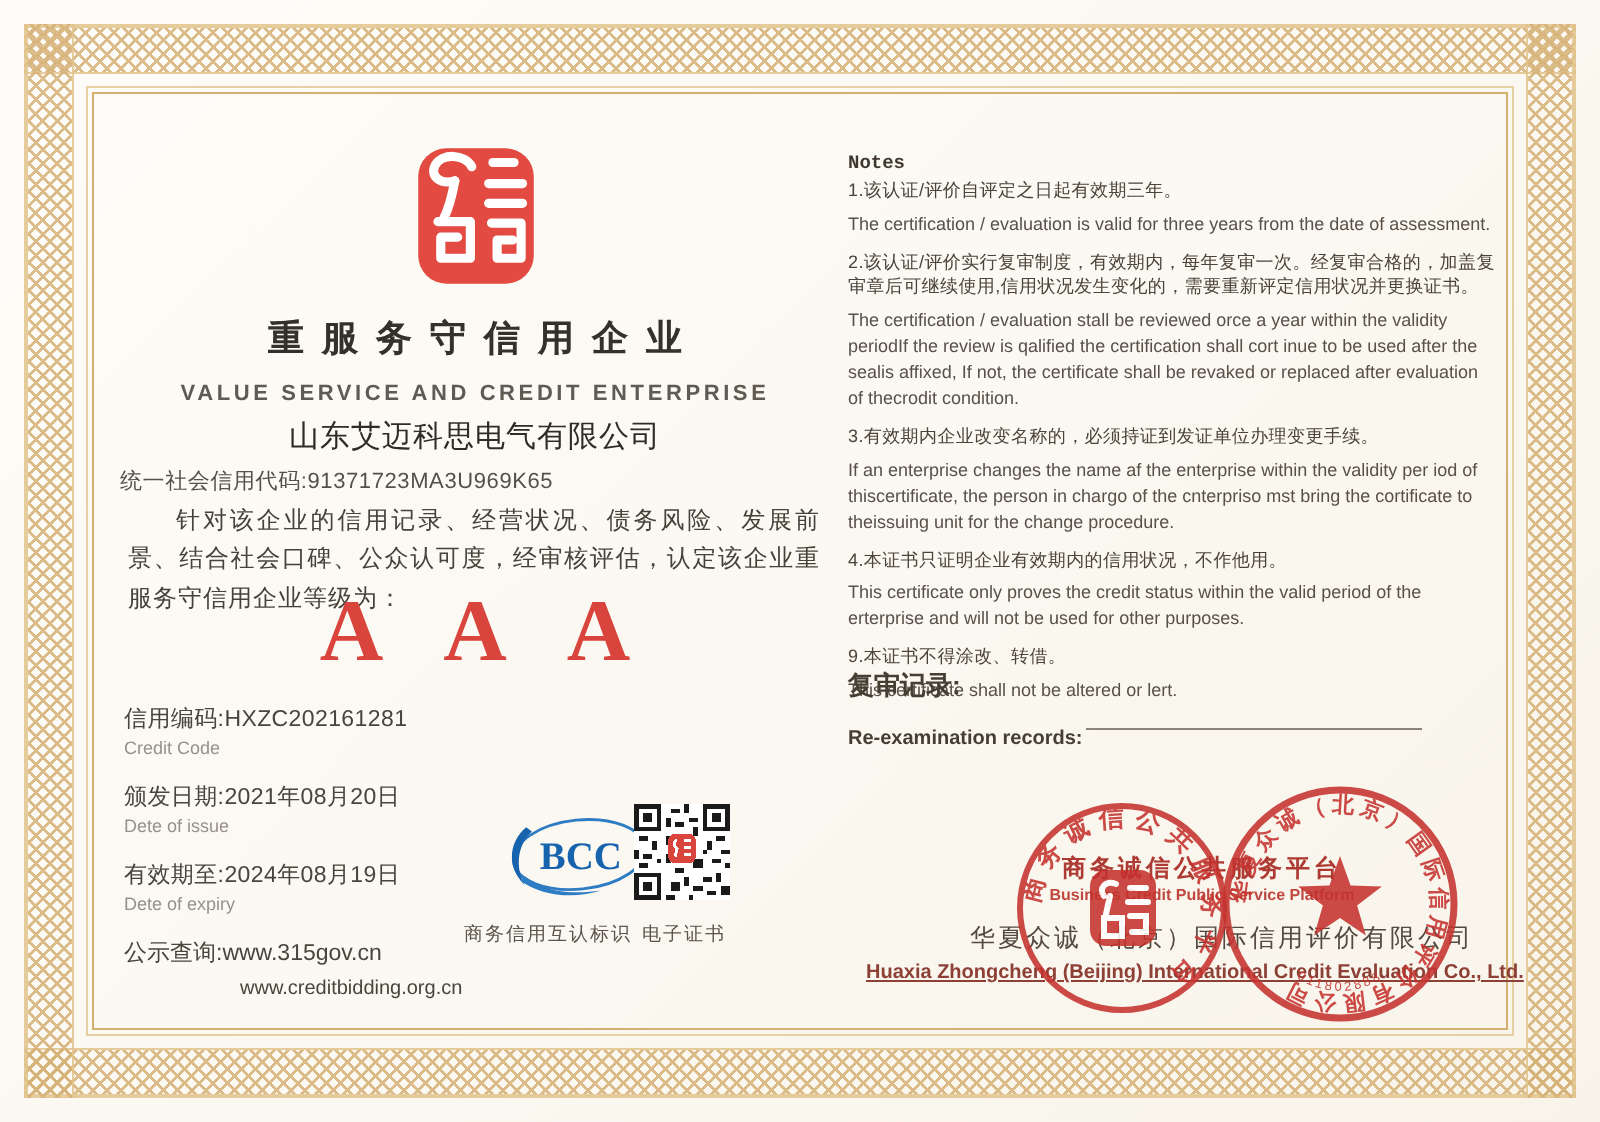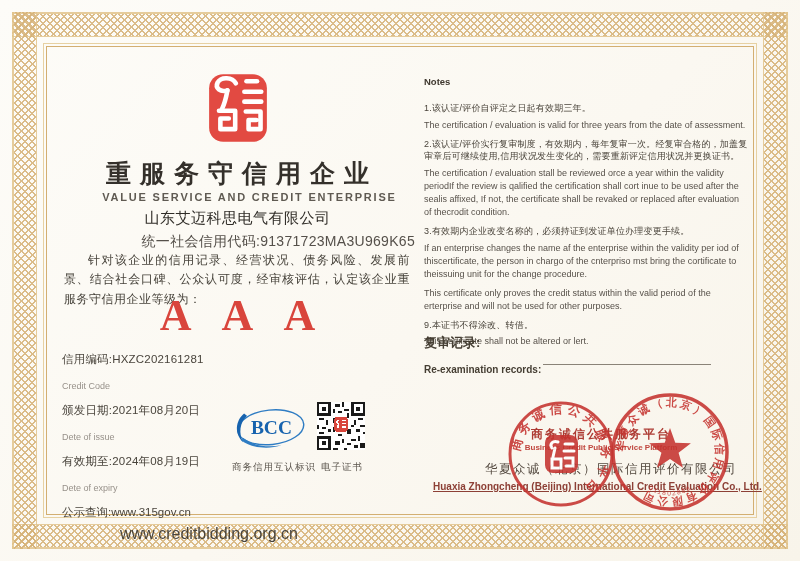--- a/index.html
+++ b/index.html
@@ -27,61 +27,61 @@
     border:1.5px solid #d3af72; outline:1px solid #e7d1a2; outline-offset:2px;
     pointer-events:none;
   }
 
   
   .left-col { position:absolute; left:60px; top:60px; width:355px; height:450px; }
   .logo-wrap { position:absolute; top:10px; left:50%; transform:translateX(-50%); width:62px; height:76px; }
   .cert-title {
     position:absolute; top:97px; left:0; width:100%;
     font-family:"Liberation Serif", serif;
-    font-size:25px; font-weight:bold; color:#34302b;
+    font-size:18px; font-weight:bold; color:#34302b;
     text-align:center; letter-spacing:9px; text-indent:9px; white-space:nowrap;
   }
   .cert-subtitle {
-    position:absolute; top:131px; left:12px; width:100%;
+    position:absolute; top:131px; left:0; width:100%;
     font-size:11px; color:#5f5a52; text-align:center; letter-spacing:1.8px; font-weight:bold;
   }
   .company {
     position:absolute; top:149px; left:0; width:100%;
     font-size:15px; font-weight:normal; color:#2f2c27; text-align:center; letter-spacing:.5px;
   }
   .uscc {
     position:absolute; top:173px; left:0; width:100%;
-    font-size:14px; color:#55504a; text-align:right; letter-spacing:.3px;
+    font-size:11px; color:#55504a; text-align:left; letter-spacing:.3px;
   }
   .statement {
     position:absolute; top:191px; left:4px; width:346px;
     font-size:12px; line-height:1.62; color:#46423a;
     text-align:justify; text-indent:2em; letter-spacing:.5px;
   }
   .rating {
     position:absolute; top:230px; left:0; width:100%;
     font-family:"Liberation Serif", serif; font-size:44px; font-weight:bold;
     color:#d9453c; text-align:center; letter-spacing:30px; text-indent:30px;
   }
   .meta { position:absolute; top:292px; left:2px; width:200px; }
   .field { margin-bottom:12px; }
   .field-label { font-size:11.5px; color:#49443c; letter-spacing:.2px; }
-  .field-caption { font-size:9px; color:#97918a; margin-top:14px; }
+  .field-caption { font-size:9px; color:#97918a; margin-top:2px; }
   .query-line1 { font-size:11.5px; color:#49443c; margin-top:2px; }
-  .query-line2 { font-size:16px; color:#49443c; margin-top:5px; margin-left:58px; }
-
-  .bcc-block { position:absolute; left:234px; top:406px; width:72px; height:44px; }
+  .query-line2 { font-size:10px; color:#49443c; margin-top:5px; margin-left:58px; }
+
+  .bcc-block { position:absolute; left:253px; top:406px; width:72px; height:44px; }
   .bcc-label { position:absolute; left:229px; top:461px; width:90px; font-size:9.5px; color:#5a544c; letter-spacing:1px; text-align:center;}
   .qr-block { position:absolute; left:317px; top:402px; width:48px; height:48px; }
   .qr-label { position:absolute; left:314px; top:461px; width:56px; font-size:9.5px; color:#5a544c; letter-spacing:1px; text-align:center;}
 
   
   .notes { position:absolute; left:424px; top:76px; width:324px; }
   .notes-header-zh { font-size:9.5px; font-weight:bold; color:#453e33; margin-bottom:7px; }
-  .notes-header-en { font-size:9.5px; font-weight:bold; color:#3f382f; margin-bottom:15px; }
+  .notes-header-en { font-size:9.5px; font-weight:bold; color:#3f382f; margin-bottom:2px;font-family:Liberation Mono, monospace; }
   .note-zh { font-size:9px; color:#4a443b; line-height:1.4; margin-bottom:4px; letter-spacing:.2px;}
   .note-en { font-size:9px; color:#57514a; line-height:1.45; margin-bottom:6px; }
   .review { position:absolute; left:424px; top:334px; width:324px; }
   .review-zh { font-size:13px; font-weight:bold; color:#453e33; }
   .review-en-row { display:flex; align-items:flex-start; margin-top:12px; }
   .review-en { font-size:10px; font-weight:bold; color:#453e33; white-space:nowrap; }
   .review-fill { flex:1; border-bottom:1px solid #8a8378; margin-left:2px; max-width:168px; }
 
   
   .seal-overlay { position:absolute; text-align:center; pointer-events:none; white-space:nowrap;}
@@ -210,20 +210,21 @@
 
   <div class="notes">
     <div class="notes-header-en">Notes</div>
 
     <p class="note-zh">1.该认证/评价自评定之日起有效期三年。</p>
     <p class="note-en">The certification / evaluation is valid for three years from the date of assessment.</p>
     <p class="note-zh">2.该认证/评价实行复审制度，有效期内，每年复审一次。经复审合格的，加盖复审章后可继续使用,信用状况发生变化的，需要重新评定信用状况并更换证书。</p>
     <p class="note-en">The certification / evaluation stall be reviewed orce a year within the validity periodIf the review is qalified the certification shall cort inue to be used after the sealis affixed, If not, the certificate shall be revaked or replaced after evaluation of thecrodit condition.</p>
     <p class="note-zh">3.有效期内企业改变名称的，必须持证到发证单位办理变更手续。</p>
     <p class="note-en">If an enterprise changes the name af the enterprise within the validity per iod of thiscertificate, the person in chargo of the cnterpriso mst bring the cortificate to theissuing unit for the change procedure.</p>
+    <p class="note-zh">4.本证书只证明企业有效期内的信用状况，不作他用。</p>
     <p class="note-en">This certificate only proves the credit status within the valid period of the erterprise and will not be used for other purposes.</p>
     <p class="note-zh">9.本证书不得涂改、转借。</p>
     <p class="note-en">This certificate shall not be altered or lert.</p>
   </div>
 
   <div class="review">
     <div class="review-zh">复审记录:</div>
     <div class="review-en-row">
       <span class="review-en">Re-examination records:</span>
       <span class="review-fill"></span>

